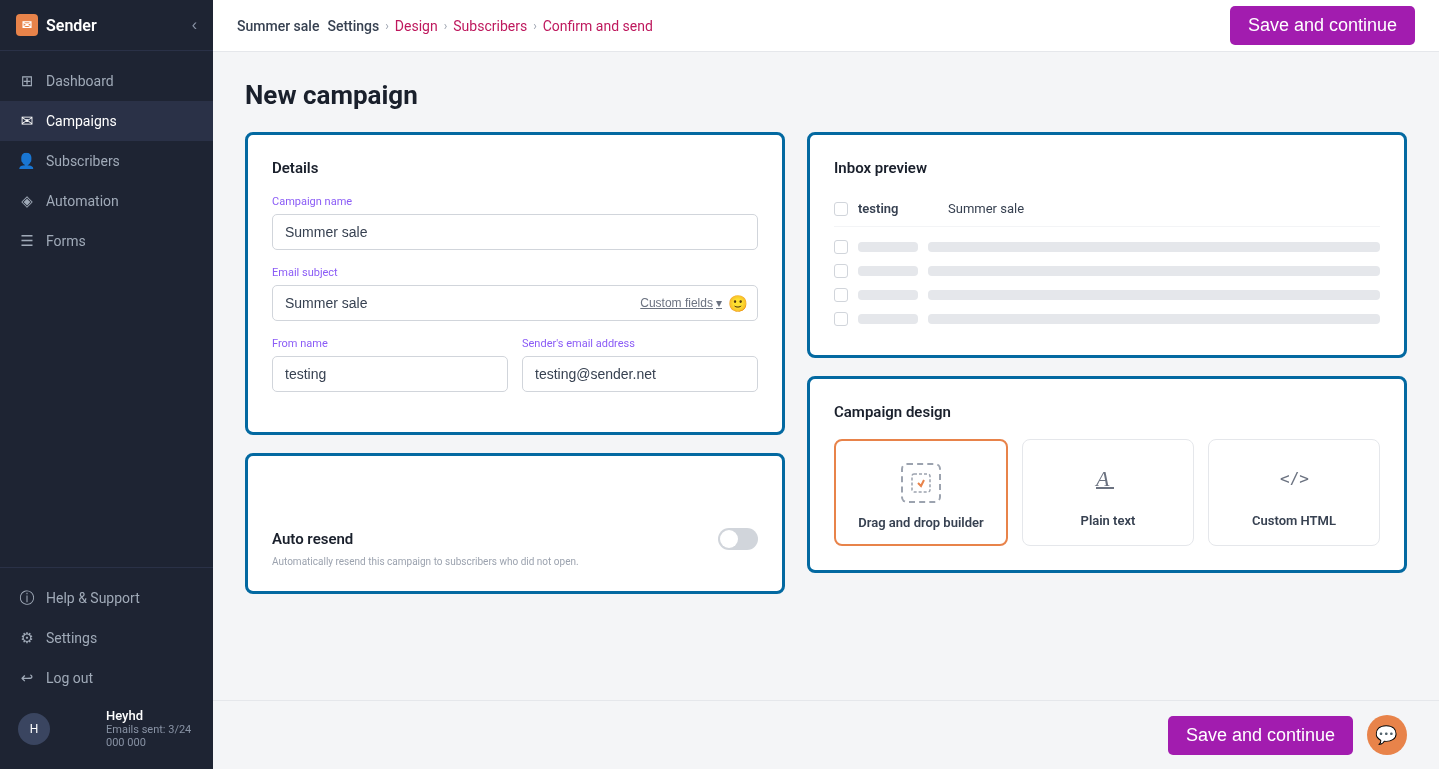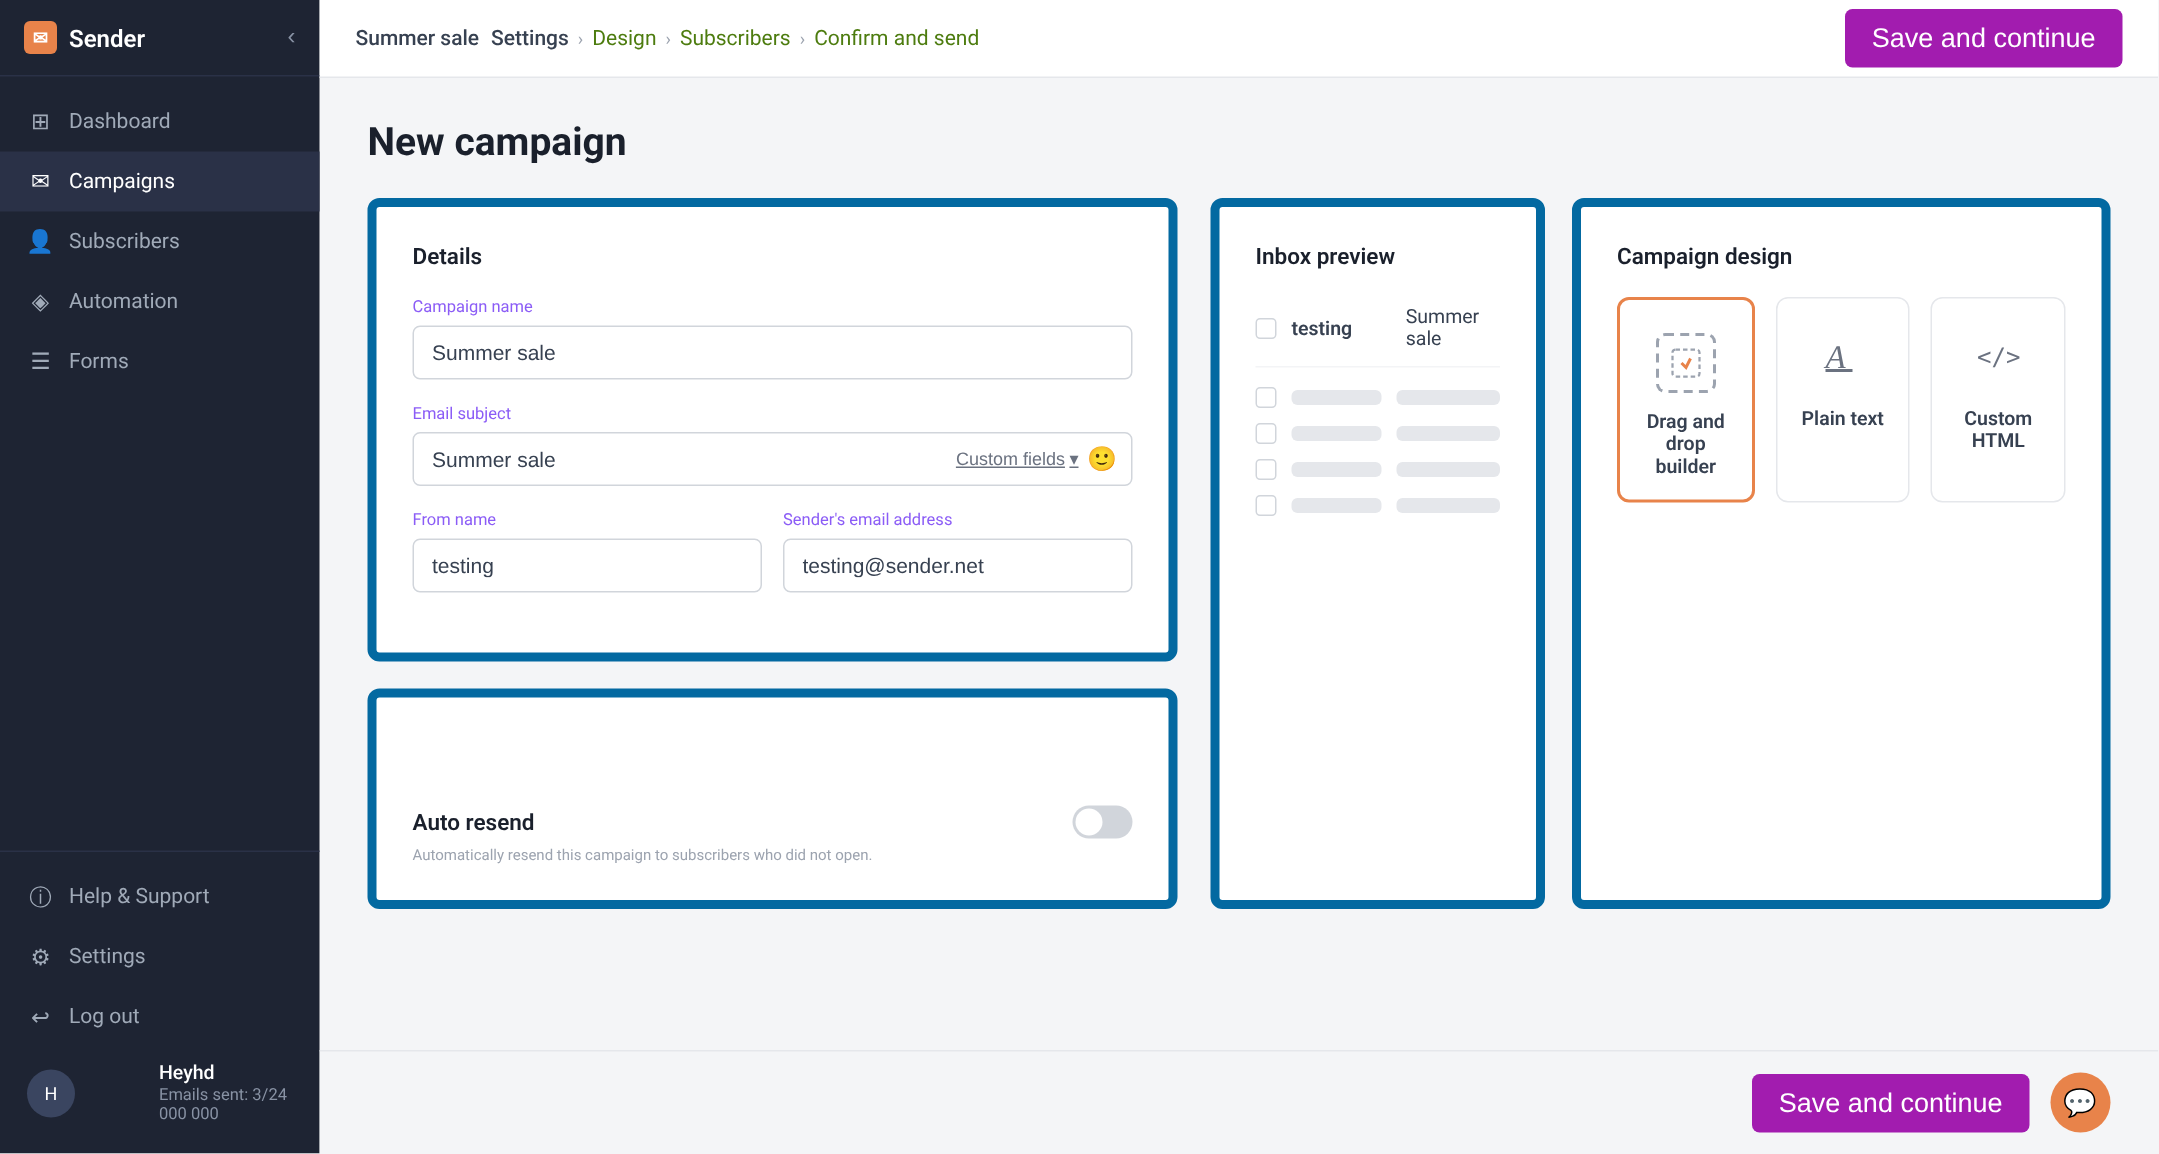--- a/index.html
+++ b/index.html
@@ -133,21 +133,21 @@
       font-weight: 500;
       color: #374151;
     }
     .breadcrumb-steps {
       display: flex;
       align-items: center;
       gap: 6px;
     }
     .breadcrumb-step {
       font-size: 14px;
-      color: #4d7c0f;
+      color: #be185d;
     }
     .breadcrumb-step.active {
       color: #374151;
       font-weight: 500;
     }
     .breadcrumb-chevron {
       color: #9ca3af;
       font-size: 12px;
     }
     .topbar-right {}
@@ -173,27 +173,27 @@
       font-weight: 700;
       color: #1a202c;
       margin-bottom: 22px;
     }
 
     .two-col {
       display: flex;
       gap: 22px;
     }
     .left-col { flex: 0 0 540px; display: flex; flex-direction: column; gap: 18px; }
-    .right-col { flex: 1; display: flex; flex-direction: row; gap: 18px; }
+    .right-col { flex: 1; display: flex; flex-direction: column; gap: 18px; }
 
     
     .card {
       background: #fff;
       border-radius: 8px;
-      border: 6px solid #0369a1;
+      border: 3px solid #0369a1;
       padding: 24px;
     }
     .card-title {
       font-size: 15px;
       font-weight: 600;
       color: #1a202c;
       margin-bottom: 18px;
     }
 
     

